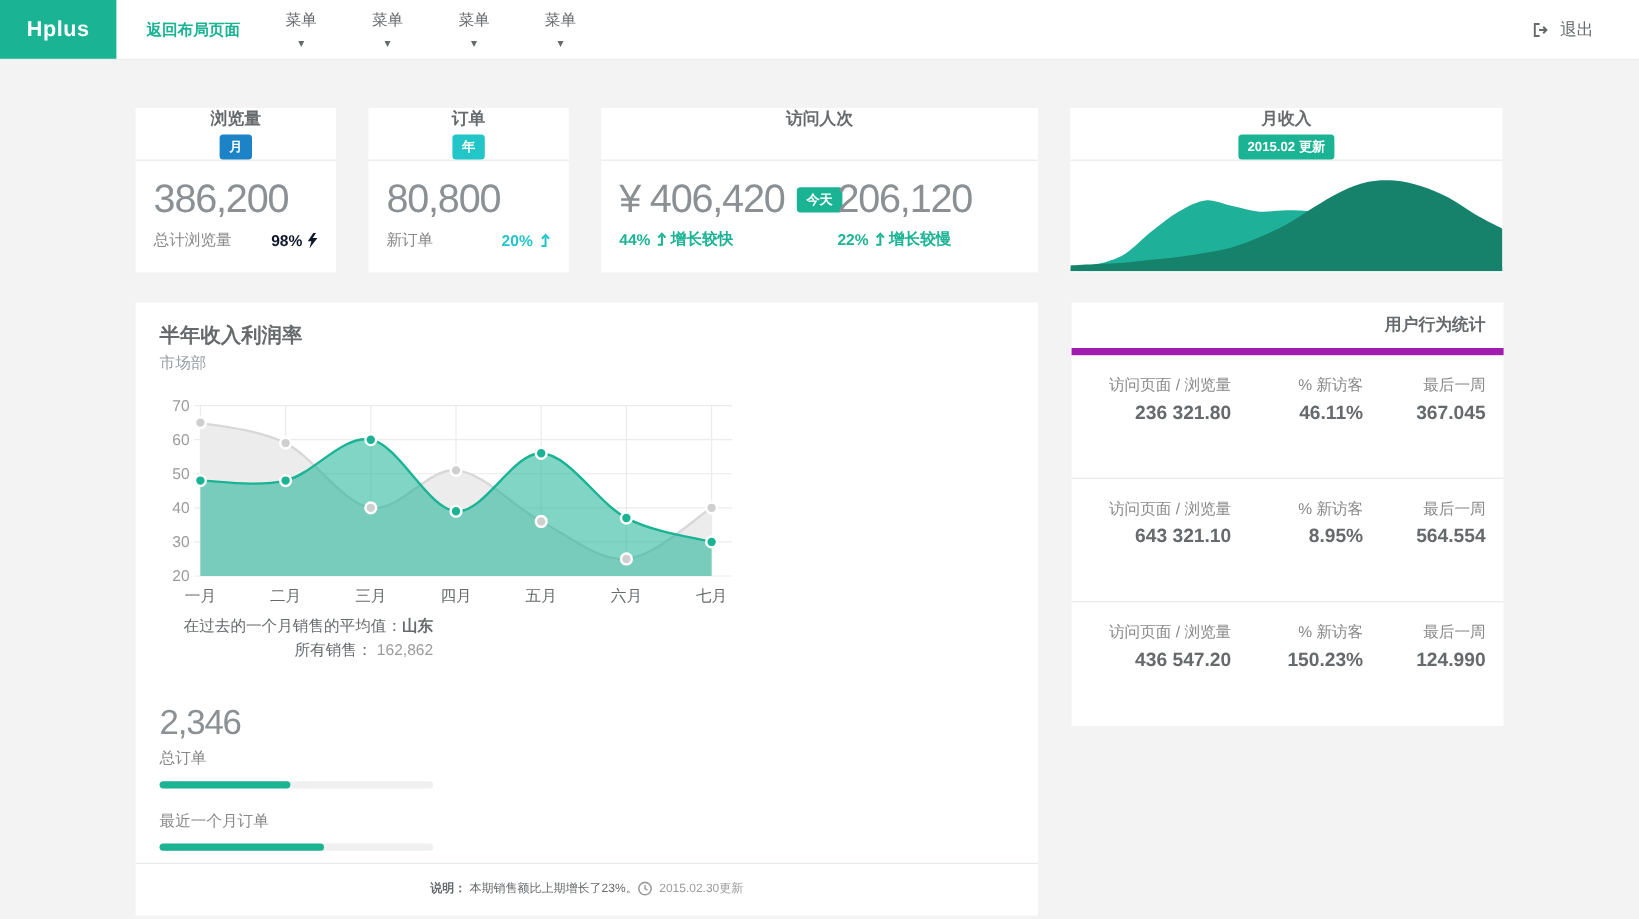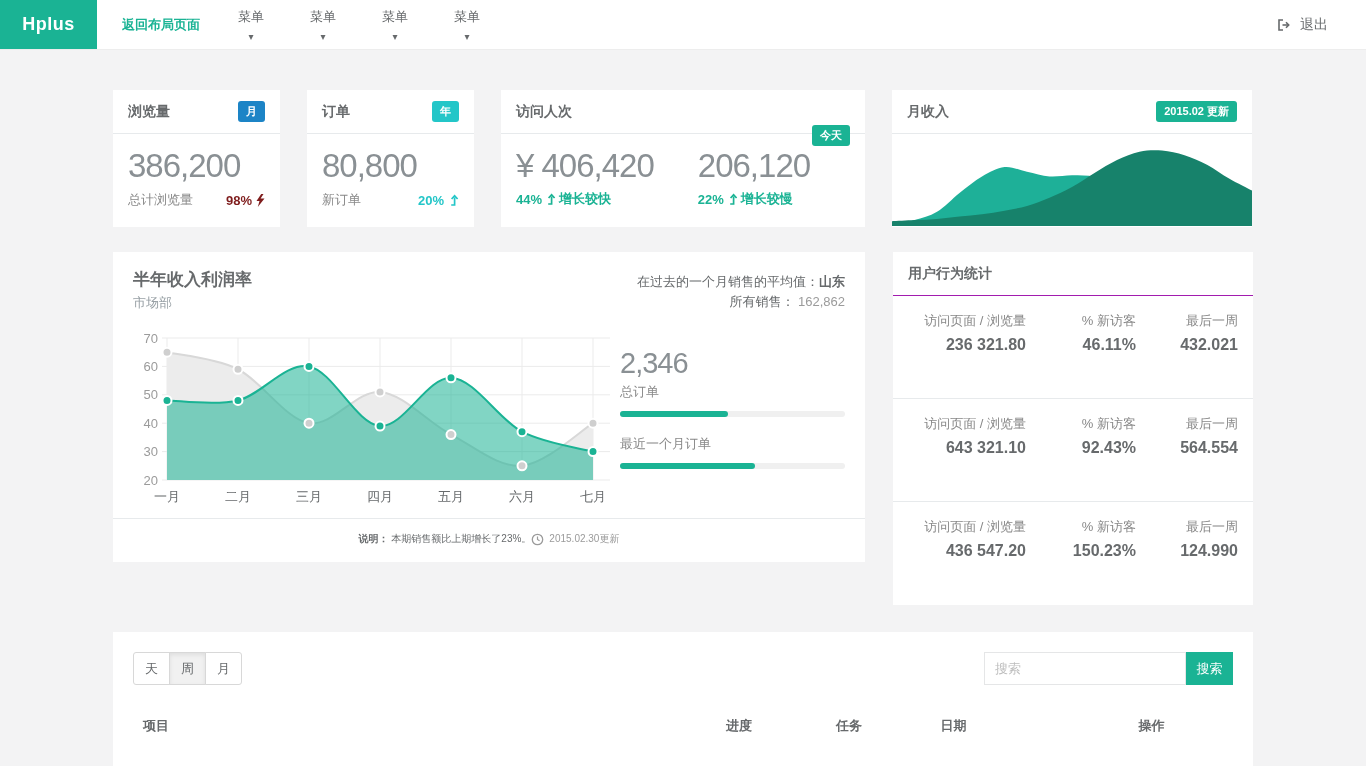--- a/index.html
+++ b/index.html
@@ -24,54 +24,54 @@
   .container { width:1140px; margin:0 auto; padding-top:40px; }
   .row { display:flex; }
   .row-1 { gap:27px; margin-bottom:25px; }
   .row-2 { gap:28px; margin-bottom:27px; align-items:flex-start; }
   .panel { background:#fff; }
   
   .card-views, .card-orders { width:167px; }
   .card-visits { width:364px; }
   .card-income { width:360px; }
   .card-header { height:44px; padding:0 15px; display:flex; align-items:center; justify-content:space-between;
-                 border-bottom:1px solid #e7eaec; }
+                 border-bottom:1px solid #e7eaec;flex-direction:column; }
   .card-title { font-size:14px; font-weight:bold; color:#676a6c; }
   .badge { color:#fff; font-size:11px; font-weight:bold; padding:3px 8px; border-radius:3px; white-space:nowrap; }
   .card-body { padding:14px 15px 18px; }
   .big-num { font-size:33px; color:#8a9094; letter-spacing:-1px; line-height:1.1; font-weight:200; }
   .stat-footer { display:flex; justify-content:space-between; align-items:center; margin-top:7px; font-size:13px; color:#888; }
   .delta { font-weight:bold; display:inline-flex; align-items:center; gap:4px; }
   .visits-body { display:flex; gap:44px; padding:14px 15px 18px; }
   .visit-delta { color:#1ab394; font-weight:bold; margin-top:6px; display:flex; align-items:center; gap:3px; }
   #income-chart { display:block; }
   
   .profit-panel { width:752px; }
-  .profit-body { padding:16px 20px 10px; display:flex; justify-content:space-between; }
+  .profit-body { padding:16px 20px 10px; display:flex; justify-content:space-between;flex-direction:column; }
   .profit-title { font-size:17px; font-weight:bold; color:#676a6c; }
   .profit-sub { font-size:13px; color:#98a0a5; margin-top:3px; }
   #profit-chart { margin-top:16px; display:block; }
   .profit-stats { width:228px; padding-top:4px; }
   .avg-line { text-align:right; color:#676a6c; line-height:1.5; }
   .avg-line b { color:#676a6c; }
   .sales-num { color:#9b9b9b; }
   .order-big { font-size:29px; color:#8a9094; letter-spacing:-1px; font-weight:200; }
   .order-block-1 { margin-top:36px; }
   .order-block-2 { margin-top:18px; }
   .order-label { color:#888; margin-top:3px; }
   .progress-track { height:6px; background:#f0f0f0; border-radius:3px; margin-top:10px; }
   .progress-fill { height:6px; background:#1ab394; border-radius:3px; }
   .profit-footer { border-top:1px solid #e7eaec; padding:13px 20px 16px; display:flex; justify-content:center;
                    align-items:center; font-size:10px; }
   .footer-note b { color:#676a6c; }
   .footer-updated { color:#9b9b9b; display:flex; align-items:center; gap:5px; }
   
   .user-panel { width:360px; }
-  .panel-header { height:44px; padding:0 15px; display:flex; align-items:center; justify-content:flex-start;
-                  border-bottom:1px solid #a21caf; }
+  .panel-header { height:44px; padding:0 15px; display:flex; align-items:center; justify-content:flex-end;
+                  border-bottom:6px solid #a21caf; }
   .panel-title { font-size:14px; font-weight:bold; color:#676a6c; }
   .user-row { display:flex; padding:15px 15px 0; border-bottom:1px solid #e7eaec; height:103px; }
   .user-row:last-child { border-bottom:none; }
   .u-col { line-height:1.55;text-align:right; }
   .u-col-1 { width:118px; }
   .u-col-2 { width:110px; padding-left:5px; }
   .u-col-3 { flex:1; padding-left:12px; }
   .u-label { color:#888; }
   .u-value { color:#676a6c; font-weight:bold; font-size:16px; margin-top:2px; }
   
@@ -141,21 +141,21 @@
 
     <div class="panel card-views">
       <div class="card-header">
         <span class="card-title">浏览量</span>
         <span class="badge" style="background: rgb(28, 132, 198);">月</span>
       </div>
       <div class="card-body">
         <div class="big-num">386,200</div>
         <div class="stat-footer">
           <span>总计浏览量</span>
-          <span class="delta" style="color: #7f1d1d;">
+          <span class="delta" style="color: #0f172a;">
             <span>98%</span>
             <svg width="9" height="13" viewBox="0 0 9 13">
               <path d="M5.2 0L0.5 7h3L1.8 13l6.7-8.6H4.6L7.5 0z" fill="currentColor"></path>
             </svg>
           </span>
         </div>
       </div>
     </div>
 
     <div class="panel card-orders">
@@ -319,31 +319,31 @@
         <div class="u-col u-col-1">
           <div class="u-label">访问页面 / 浏览量</div>
           <div class="u-value">236 321.80</div>
         </div>
         <div class="u-col u-col-2">
           <div class="u-label">% 新访客</div>
           <div class="u-value">46.11%</div>
         </div>
         <div class="u-col u-col-3">
           <div class="u-label">最后一周</div>
-          <div class="u-value">432.021</div>
+          <div class="u-value">367.045</div>
         </div>
       </div>
       <div class="user-row">
         <div class="u-col u-col-1">
           <div class="u-label">访问页面 / 浏览量</div>
           <div class="u-value">643 321.10</div>
         </div>
         <div class="u-col u-col-2">
           <div class="u-label">% 新访客</div>
-          <div class="u-value">92.43%</div>
+          <div class="u-value">8.95%</div>
         </div>
         <div class="u-col u-col-3">
           <div class="u-label">最后一周</div>
           <div class="u-value">564.554</div>
         </div>
       </div>
       <div class="user-row">
         <div class="u-col u-col-1">
           <div class="u-label">访问页面 / 浏览量</div>
           <div class="u-value">436 547.20</div>

